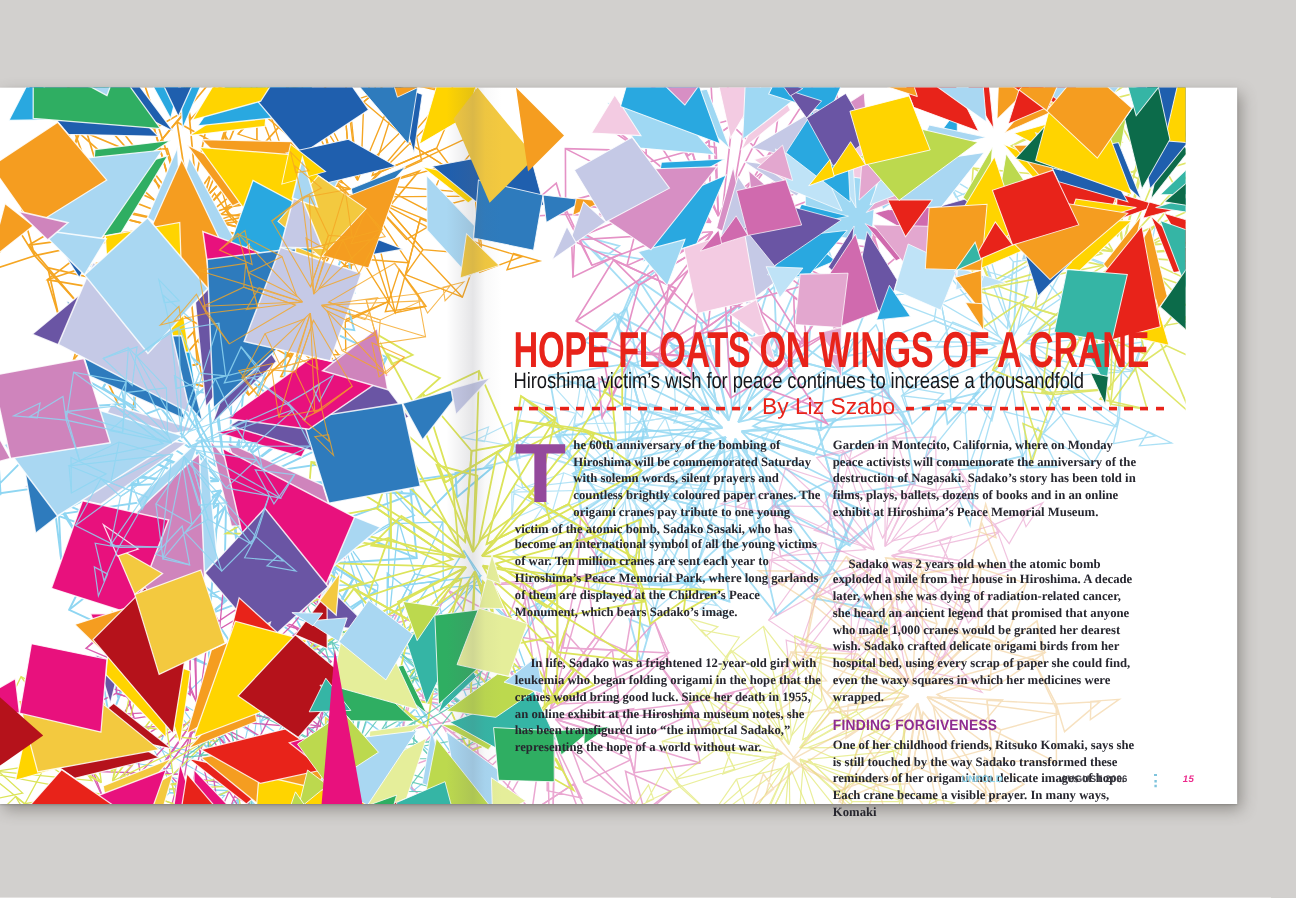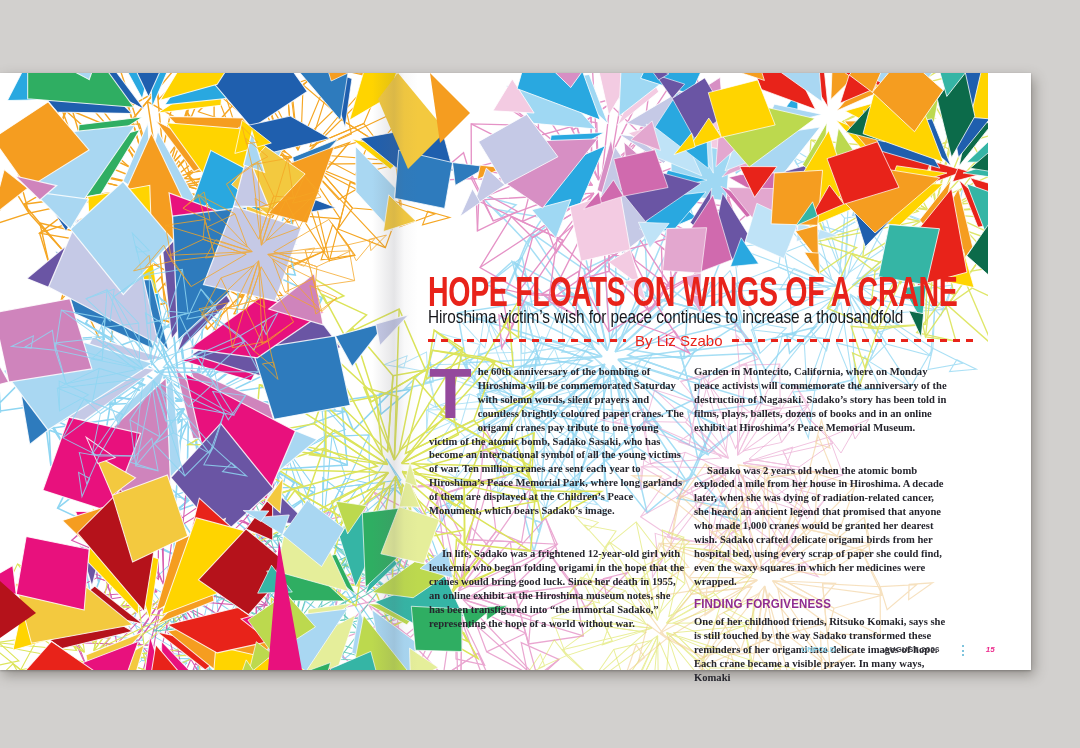--- a/index.html
+++ b/index.html
@@ -30,21 +30,21 @@
     color:#16161a;white-space:nowrap;
     transform:scaleX(.83);transform-origin:left top;
   }
   .byline-row{
     position:absolute;left:428px;top:259px;width:547px;height:16px;
     display:flex;align-items:center;gap:9px;
   }
   .dash{height:3px;background:repeating-linear-gradient(90deg,var(--c-byline,#e8231a) 0 7px,transparent 7px 13px);}
   .dash.left{width:198px;}
   .dash.right{flex:1;}
-  .byline{color:var(--c-byline,#e8231a);font-size:15px;font-weight:500;white-space:nowrap;}
+  .byline{color:var(--c-byline,#e8231a);font-size:19px;font-weight:500;white-space:nowrap;}
   .colwrap{
     position:absolute;top:292px;width:257px;
     font-family:"Liberation Serif",serif;font-weight:bold;
     font-size:10.6px;line-height:13.9px;color:var(--c-body,#26262e);
     text-align:left;
   }
   .col-left{left:429px;}
   .col-right{left:694px;}
   p.body-par{margin:0;}
   p.indent{text-indent:13px;margin-top:29px;}

